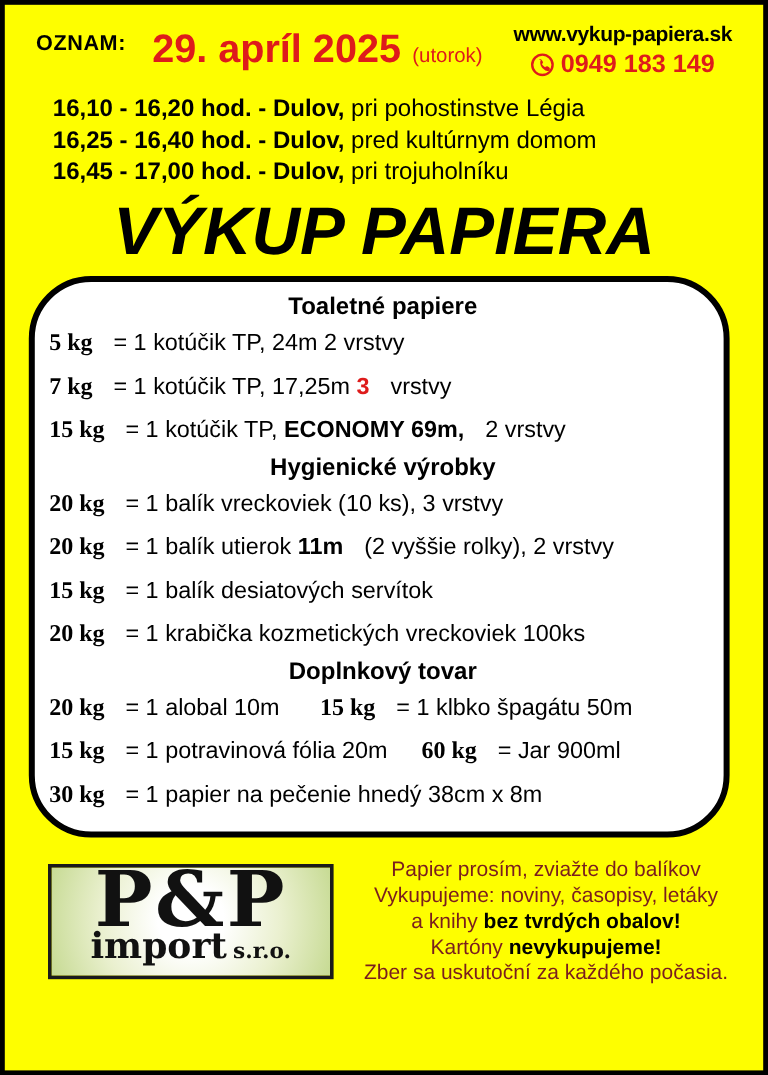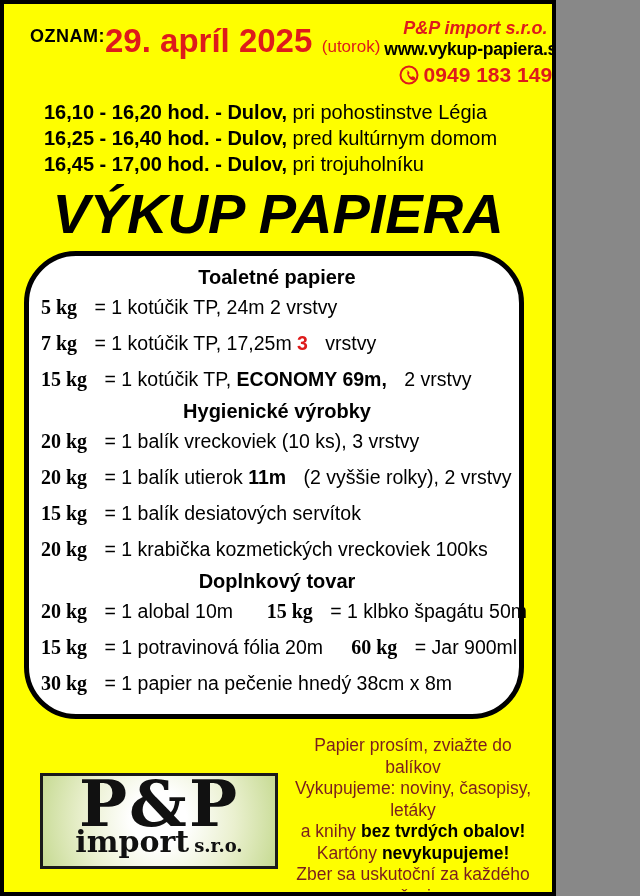--- a/index.html
+++ b/index.html
@@ -1,17 +1,17 @@
 <!DOCTYPE html>
 <html style="--red: #DE1B1B; --darkred: #7A1E1E; --bg: #FEFE00;"><head>
 <meta charset="utf-8">
 <style>
   html,body{margin:0;padding:0;background:#888;}
   .page{
-    width:556px;height:896px;box-sizing:border-box;
+    width:640px;height:896px;box-sizing:border-box;
     border:4px solid #000;
     background:var(--bg,#FEFE00);
     font-family:"Liberation Sans",sans-serif;
     color:#000;overflow:hidden;position:relative;
   }
   
   .header{display:flex;padding:14px 22px 0 26px;}
   .oznam{font-weight:bold;font-size:18px;margin-top:8px;letter-spacing:.5px;white-space:nowrap;}
   .date-wrap{flex:1;text-align:center;margin-top:4px;white-space:nowrap;}
   .date{color:var(--red);font-weight:bold;font-size:33px;}
@@ -56,21 +56,20 @@
 
 <div class="page">
 
   <div class="header">
     <span class="oznam">OZNAM:</span>
     <div class="date-wrap">
       <span class="date">29. apríl 2025</span>
       <span class="weekday">(utorok)</span>
     </div>
     <div class="contact">
-      <div class="company">P&amp;P import s.r.o.</div>
       <div class="website">www.vykup-papiera.sk</div>
       <div class="phone">
         <span>
           <svg width="20" height="20" viewBox="0 0 24 24">
             <circle cx="12" cy="12" r="10.2" fill="none" stroke="#DE1B1B" stroke-width="2.4"></circle>
             <path d="M8.4 7.2c1.1-1.1 2.4-.9 3.1.2l.8 1.2c.5.8.3 1.6-.3 2.2l-.5.5c.8 1.4 1.8 2.4 3.2 3.2l.5-.5c.6-.6 1.4-.8 2.2-.3l1.2.8c1.1.7 1.3 2 .2 3.1-1.1 1.1-3.5 1-6.3-1.8-2.8-2.8-3.2-6.5-2.1-8.6z" fill="#DE1B1B"></path>
           </svg>
         </span>
         <span>0949 183 149</span>
       </div>

